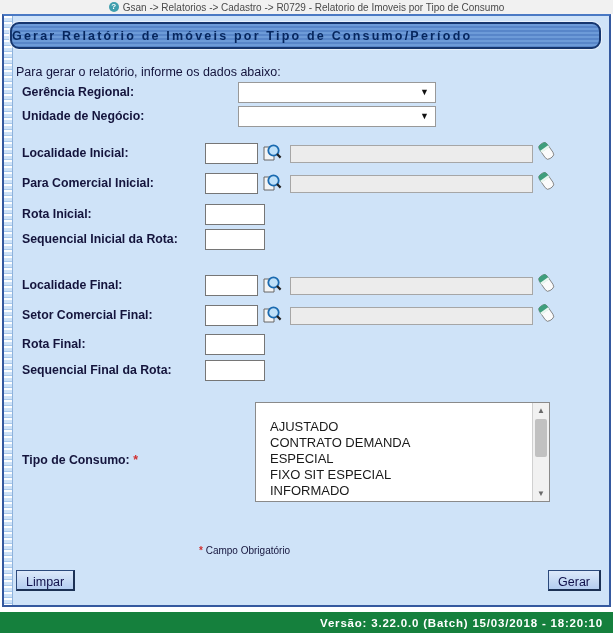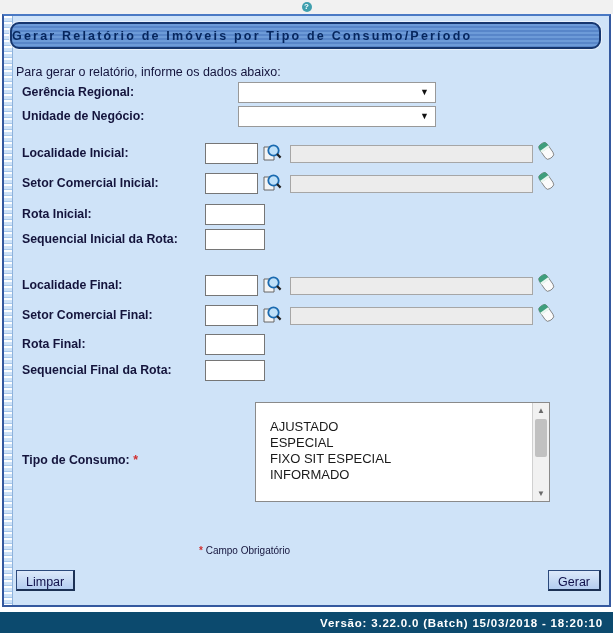--- a/index.html
+++ b/index.html
@@ -92,30 +92,31 @@
     position:absolute; top:554px; height:21px; padding:4px 9px;
     background:linear-gradient(#dce9fa,#b4cdf0); border:1px solid #2c4a7c;
     border-right:2px solid #1c3154; border-bottom:2px solid #1c3154;
     color:#10104a; font-family:"Liberation Sans", sans-serif; font-size:12.5px; cursor:pointer;
   }
   .btn-limpar { left:12px; }
   .btn-gerar { right:8px; }
   
   .footer {
     position:absolute; top:612px; left:0; width:613px; height:21px;
-    background:#0c4a6e; color:#ffffff; font-weight:bold; font-size:11.5px;
+    background:#15803d; color:#ffffff; font-weight:bold; font-size:11.5px;
     letter-spacing:0.8px; display:flex; align-items:center; justify-content:flex-end;
     padding-right:10px;
   }
 </style>
 </head>
 <body>
 
 <div class="topbar">
   <span class="help-ico">?</span>
+  <span>Gsan -&gt; Relatorios -&gt; Cadastro -&gt; R0729 - Relatorio de Imoveis por Tipo de Consumo</span>
 </div>
 
 <div class="frame">
   <div class="stripe"></div>
 
   <div class="titlebar">
     <span>Gerar Relatório de Imóveis por Tipo de Consumo/Período</span>
   </div>
 
   <div class="intro">Para gerar o relatório, informe os dados abaixo:</div>
@@ -152,21 +153,21 @@
         <g transform="rotate(-35 9 10)">
           <rect x="4.5" y="1.5" width="9.5" height="17" rx="3.5" fill="#fbfbfb" stroke="#777" stroke-width="0.8"></rect>
           <path d="M4.5 5 a3.5 3.5 0 0 1 3.5 -3.5 h2.5 a3.5 3.5 0 0 1 3.5 3.5 v3.5 h-9.5 z" fill="#3f9e7c"></path>
           <rect x="4.5" y="6.5" width="9.5" height="2.4" fill="#eaf6f0"></rect>
         </g>
       </svg>
     </span>
   </div>
 
   <div class="row" style="top:157px">
-    <span class="lbl">Setor Comercial Inicial:</span>
+    <span class="lbl">Para Comercial Inicial:</span>
     <input class="txt code" value="" style="">
     <span class="icon search">
       <svg width="20" height="20" viewBox="0 0 20 20">
         <path d="M2 4 h8 l2 2 v11 h-10 z" fill="#f4f4f4" stroke="#666" stroke-width="1"></path>
         <circle cx="11.5" cy="7.5" r="5.2" fill="#bfe0f8" stroke="#1a6ab0" stroke-width="1.8"></circle>
         <line x1="15" y1="11" x2="18.6" y2="14.6" stroke="#222" stroke-width="2.2"></line>
       </svg>
     </span>
     <input class="rofield" readonly="" value="" style="">
     <span class="icon erase">
@@ -244,20 +245,21 @@
     <input class="txt rota" value="" style="">
   </div>
 
   <div class="row" style="top:434px;height:20px">
     <span class="lbl"><span>Tipo de Consumo:</span> <span class="req">*</span></span>
   </div>
   <div class="listbox">
     <div class="options">
         <div class="opt"></div>
         <div class="opt">AJUSTADO</div>
+        <div class="opt">CONTRATO DEMANDA</div>
         <div class="opt">ESPECIAL</div>
         <div class="opt">FIXO SIT ESPECIAL</div>
         <div class="opt">INFORMADO</div>
       </div>
     <div class="sbar">
       <div class="sbtn up">▲</div>
       <div class="sthumb"></div>
       <div class="sbtn down">▼</div>
     </div>
   </div>

